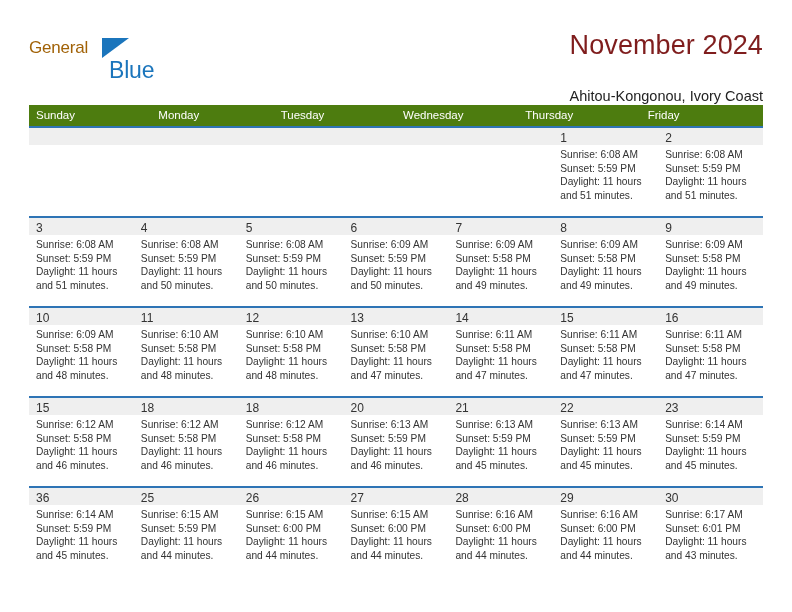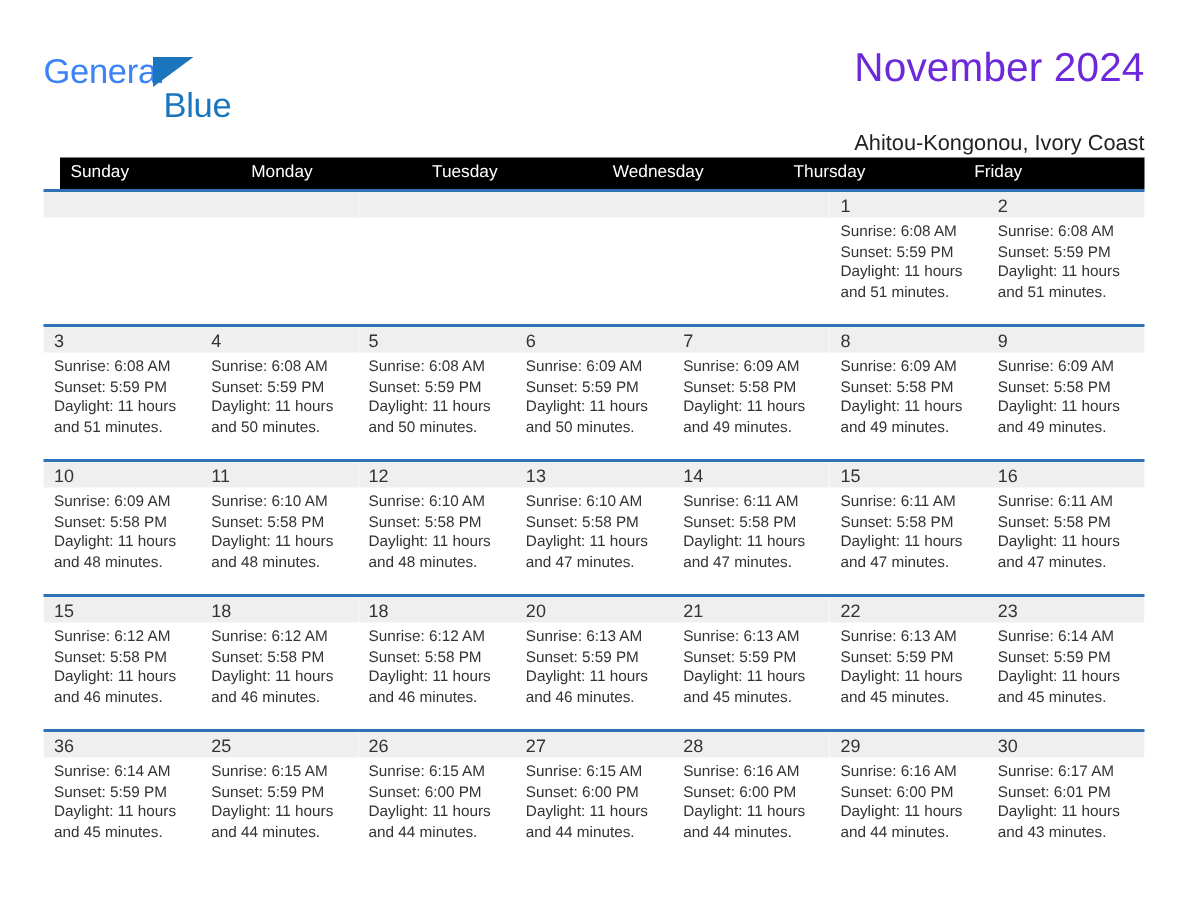--- a/index.html
+++ b/index.html
@@ -30,23 +30,23 @@
     position: absolute;
     left: 0;
     top: 6px;
     width: 190px;
     height: 52px;
   }
   .logo-general {
     position: absolute;
     left: 0;
     top: 0;
-    font-size: 23px;
+    font-size: 17px;
     letter-spacing: -0.2px;
-    color: #3b82f6;
+    color: #a16207;
     line-height: 27px;
   }
   .logo-tri {
     position: absolute;
     left: 73px;
     top: 4px;
     width: 0;
     height: 0;
     border-left: 27px solid #1b75bc;
     border-bottom: 20px solid transparent;
@@ -64,43 +64,42 @@
 
   .title-block {
     position: absolute;
     right: 0;
     top: 0;
     text-align: right;
   }
   .cal-title {
     font-size: 27px;
     font-weight: normal;
-    color: #6d28d9;
+    color: #7f1d1d;
     line-height: 34px;
     letter-spacing: 0.1px;
   }
   .cal-subtitle {
     font-size: 14.5px;
     color: #222222;
     line-height: 22px;
     margin-top: 23px;
   }
 
   
   .calendar {
     position: absolute;
     left: 29px;
     top: 105px;
     width: 734px;
   }
   .weekday-row {
     display: flex;
-    background: #000000;
+    background: #4d7c0f;
     height: 21px;
-    margin-left: 11px;
   }
   .weekday {
     flex: 1 1 0;
     color: #ffffff;
     font-size: 11.5px;
     line-height: 21px;
     padding-left: 7px;
     overflow: hidden;
     white-space: nowrap;
   }

